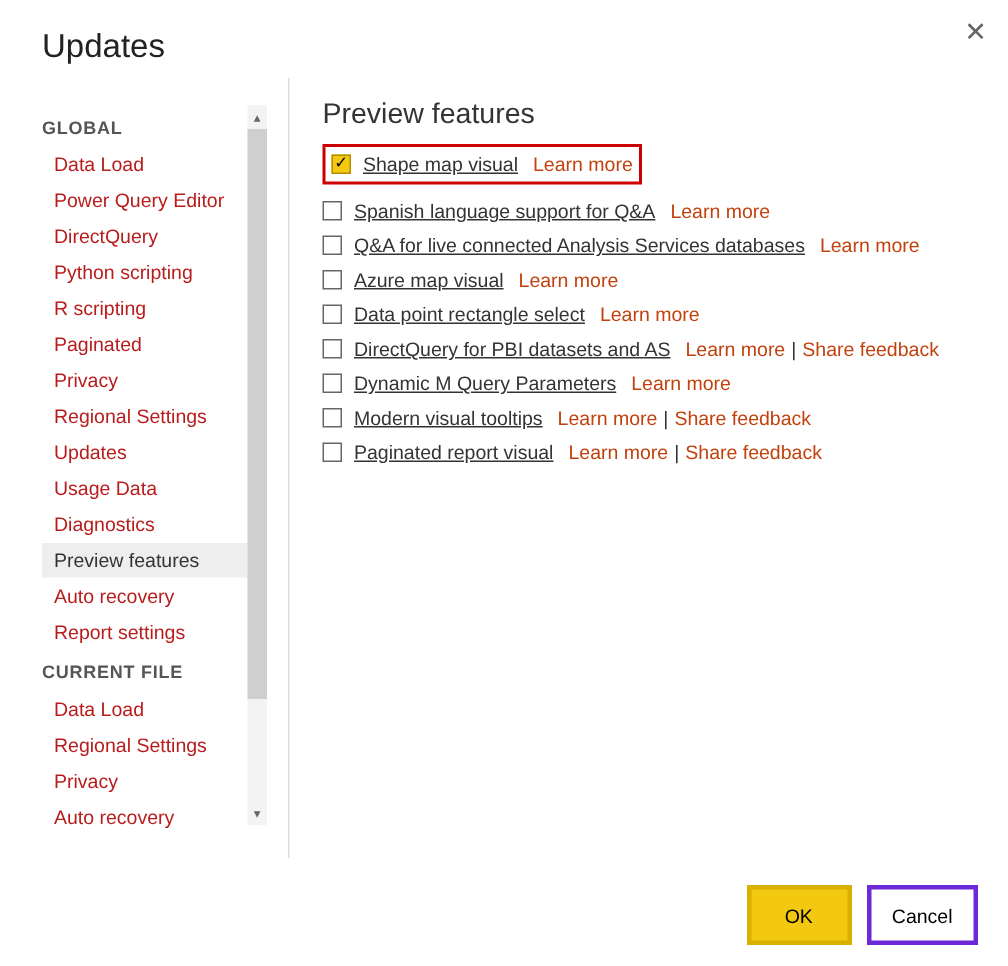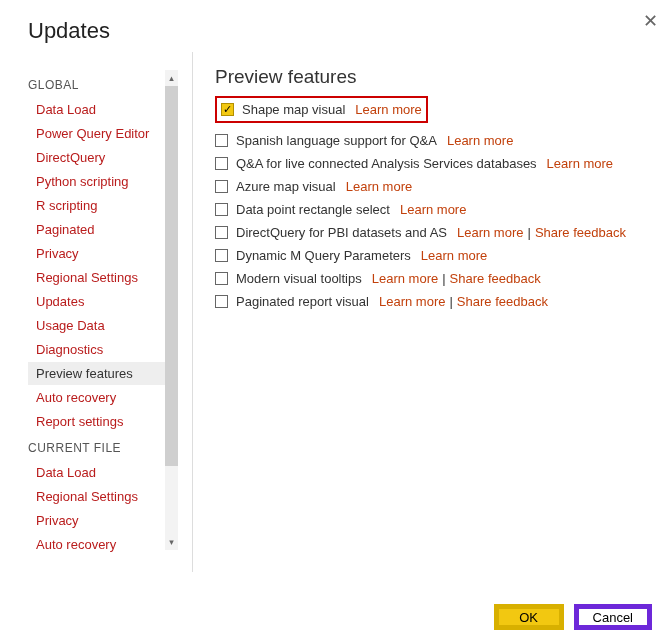--- a/index.html
+++ b/index.html
@@ -40,21 +40,21 @@
     overflow-y: auto;
     padding-top: 18px;
     border-right: none;
     position: relative;
   }
   .sidebar-inner { padding-right: 4px; }
   .section-header {
     font-size: 12px;
     letter-spacing: 0.5px;
     color: #555;
-    font-weight: 400;
+    font-weight: 700;
     margin: 8px 0 6px 0;
   }
   .current-file-header { }
   .nav-item {
     font-size: 13px;
     color: #b91c1c;
     padding: 4px 6px 4px 8px;
     margin: 1px 0;
     cursor: pointer;
     white-space: nowrap;
@@ -137,41 +137,41 @@
     align-items: center;
     justify-content: center;
     font-size: 11px;
     line-height: 1;
   }
   .cb.checked {
     background: #f2c811;
     border-color: #b38f00;
     color: #000;
   }
-  .feat-label { margin-right: 10px; }
+  .feat-label { margin-right: 10px; text-decoration: underline; }
   .link {
     color: #c2410c;
     cursor: pointer;
   }
   .sep {
     color: #333;
     margin: 0 4px;
   }
   .footer {
     position: absolute;
     bottom: 14px;
     right: 20px;
     display: flex;
     gap: 10px;
   }
   .btn {
     min-width: 70px;
-    height: 26px;
-    font-size: 13px;
-    border: 5px solid #6d28d9;
+    height: 40px;
+    font-size: 13px;
+    border: 3px solid #6d28d9;
     background: #fff;
     cursor: pointer;
     padding: 0 14px;
   }
   .btn.primary {
     background: #f2c811;
     border-color: #d8b000;
     color: #000;
   }
 </style>

